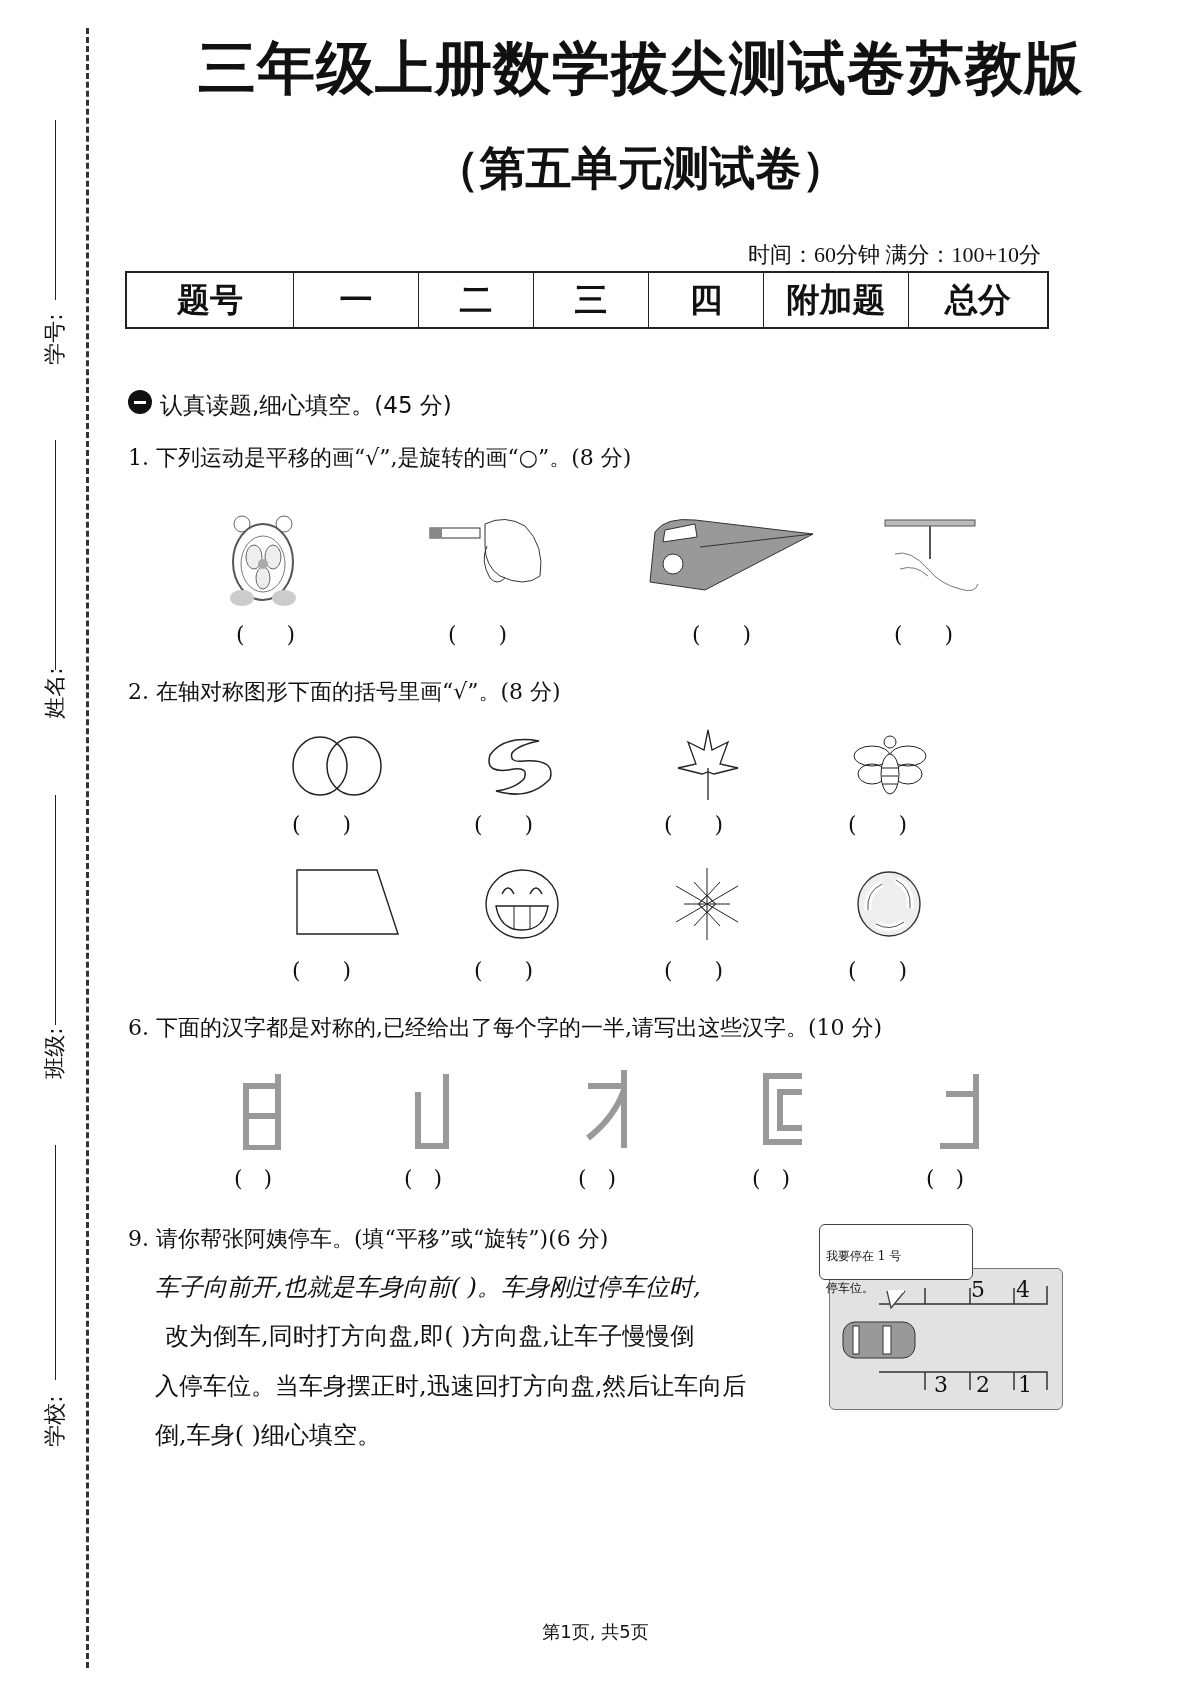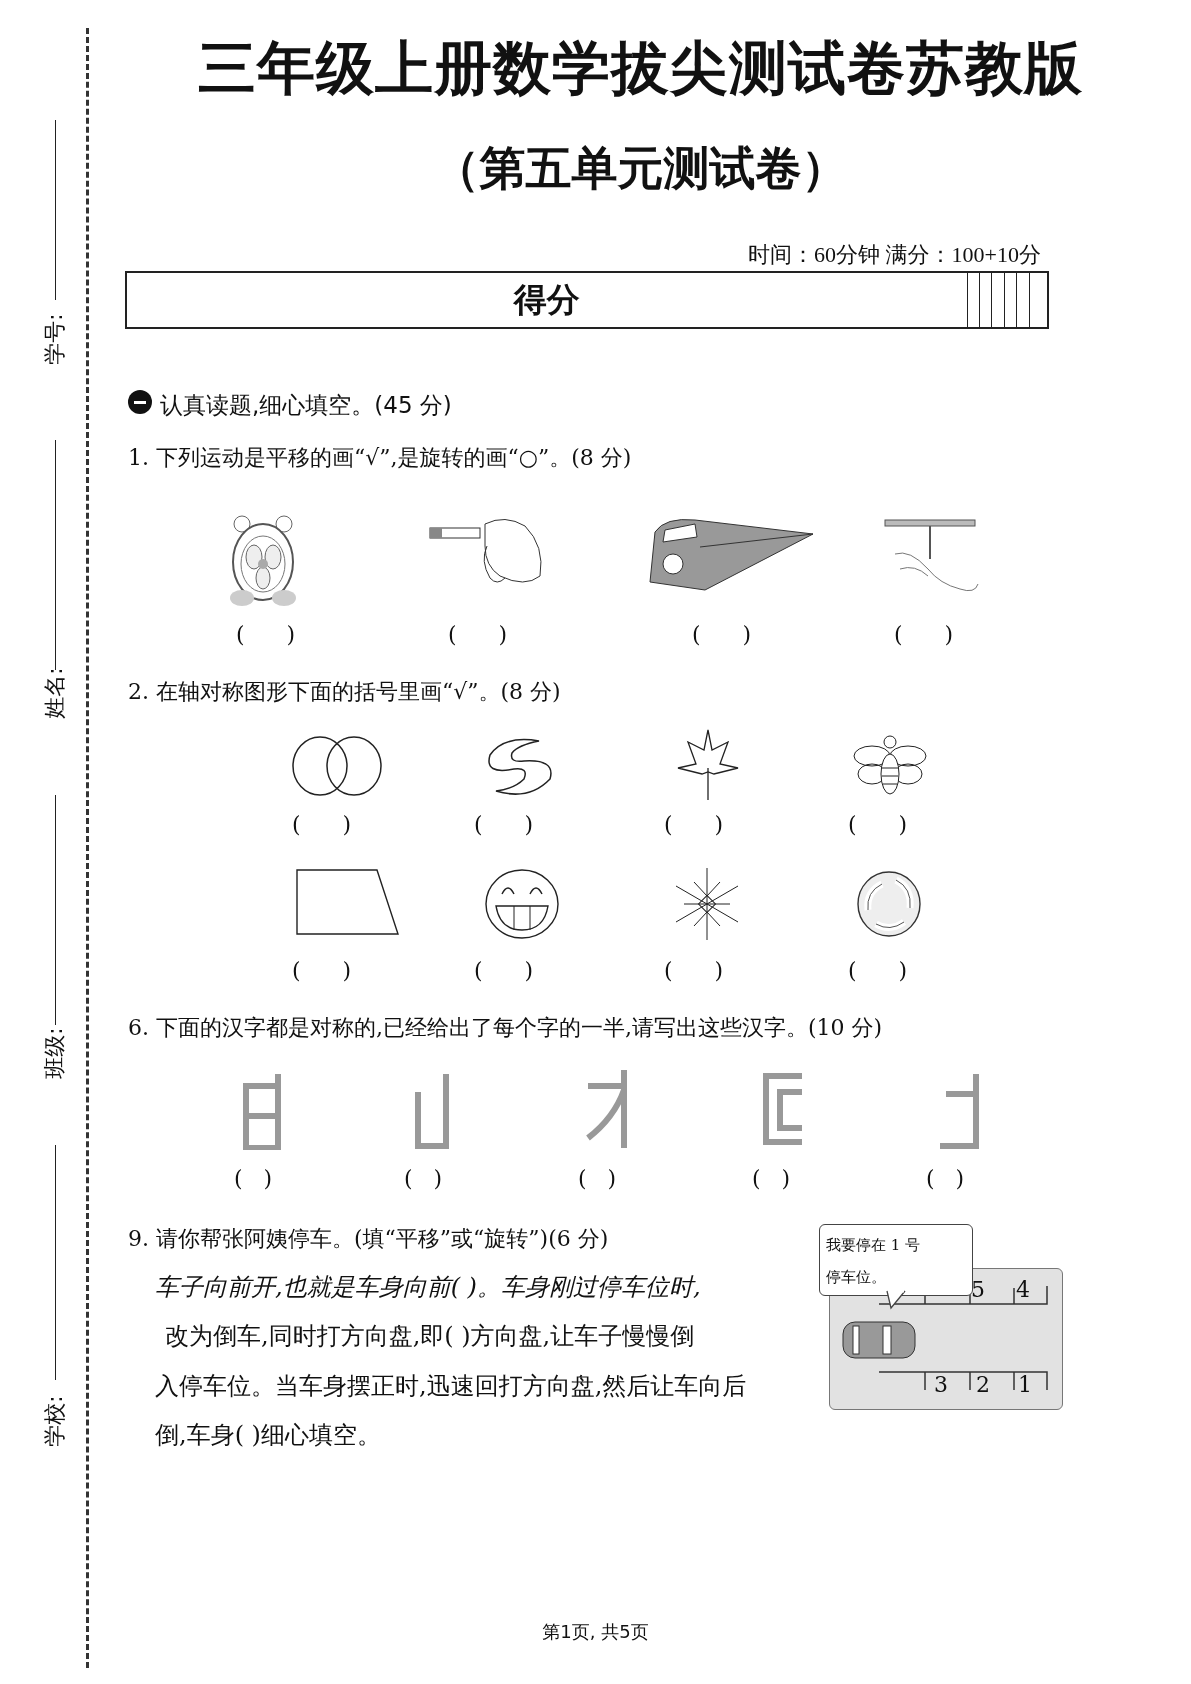--- a/index.html
+++ b/index.html
@@ -31,22 +31,22 @@
   .num-badge { width:24px; height:24px; border-radius:50%; background:#111; margin-right:8px;
                position:relative; }
   .num-badge::after { content:""; position:absolute; left:6px; right:6px; top:11px; height:3px; background:#fff; }
 
   .q { font-size:22px; white-space:nowrap; }
   .bracket { font-size:22px; letter-spacing:0; white-space:pre; }
   .fig { position:absolute; }
   .p-line { font-size:24px; white-space:nowrap; }
   .footer { left:0; width:1191px; top:1620px; text-align:center; font-size:18px; }
 
-  .speech { left:819px; top:1224px; width:154px; height:72px; border:1.5px solid #444;
-            border-radius:6px; background:#fff; font-size:15px; line-height:32px; padding:4px 6px;
+  .speech { left:819px; top:1224px; width:154px; height:56px; border:1.5px solid #444;
+            border-radius:6px; background:#fff; font-size:12px; line-height:32px; padding:15px 6px;
             box-sizing:border-box; z-index:3; }
   .lot { left:829px; top:1268px; width:232px; height:140px; background:#e2e2e2; border:1.5px solid #777;
          border-radius:6px; }
 </style>
 </head>
 <body>
 
 <div class="dash-line"></div>
 <div class="margin-line" style="top:120px;height:180px;"></div>
 <div class="margin-label" style="top:326px;">学号:</div>
@@ -56,28 +56,28 @@
 <div class="margin-label" style="top:1040px;">班级:</div>
 <div class="margin-line" style="top:1145px;height:235px;"></div>
 <div class="margin-label" style="top:1408px;">学校:</div>
 
 <div class="abs title">三年级上册数学拔尖测试卷苏教版</div>
 <div class="abs subtitle">（第五单元测试卷）</div>
 <div class="abs meta">时间：60分钟  满分：100+10分</div>
 
 <table class="score">
   <tbody>
-  <tr>
-    <td>得分</td>
-    <td></td>
-    <td></td>
-    <td></td>
-    <td></td>
-    <td></td>
-    <td></td>
+      <tr>
+    <td style="width:166px">题号</td>
+    <td style="width:124px">一</td>
+    <td style="width:114px">二</td>
+    <td style="width:114px">三</td>
+    <td style="width:114px">四</td>
+    <td style="width:144px">附加题</td>
+    <td>总分</td>
   </tr>
 </tbody>
   </table>
 
 <div class="abs section-head">
   <span class="num-badge"></span>
   <span>认真读题,细心填空。(45 分)</span>
 </div>
 
 <div class="abs q serif" style="left:128px;top:443px;">1. 下列运动是平移的画“√”,是旋转的画“○”。(8 分)</div>

